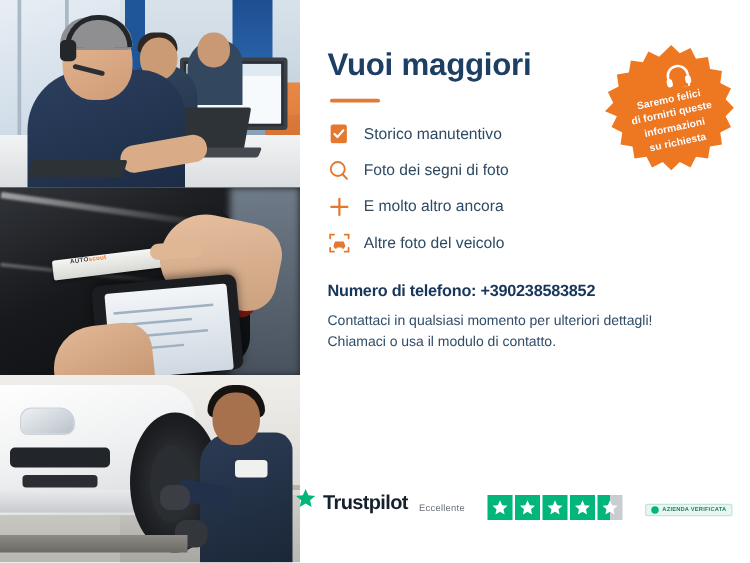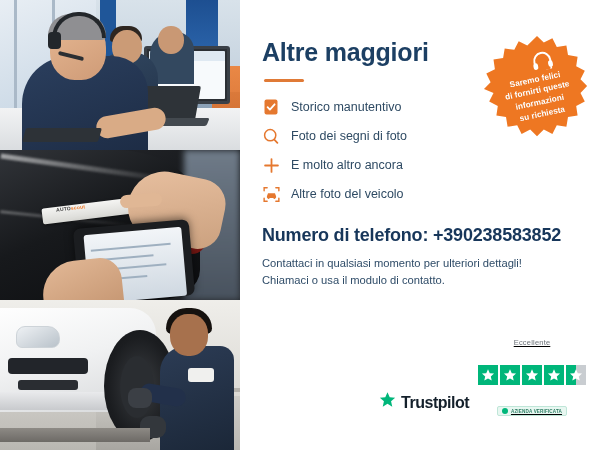--- a/index.html
+++ b/index.html
@@ -232,21 +232,21 @@
   .feature .ico {
     width:18px; height:18px; flex:0 0 18px;
     display:flex; align-items:center; justify-content:center;
     color:#e5782f;
   }
   .feature .txt {
     font-size:12.5px; color:#2e4a63; font-weight:400; white-space:nowrap;
   }
   .phone {
     margin-top: 20px;
-    font-size: 18px; font-weight: 700; color:#17365a; letter-spacing:-.2px;
+    font-size: 13px; font-weight: 700; color:#17365a; letter-spacing:-.2px;
   }
   .sub {
     margin-top: 9px;
     font-size: 11.2px; line-height: 1.5; color:#2f4c68;
     max-width: 290px;
   }
 
   
   .badge {
     position:absolute; right: 8px; top: 34px;
@@ -269,21 +269,21 @@
     text-shadow:0 0 1px rgba(0,0,0,.08);
   }
 
   
   .trust {
     position:absolute; right:14px; bottom:34px;
     display:flex; align-items:flex-end; gap:9px;
   }
   .tp-logo { display:flex; align-items:flex-end; gap:5px; padding-bottom:4px; }
   .tp-name { font-size:16px; font-weight:700; color:#14202b; letter-spacing:-.5px; }
-  .tp-right { display:flex; flex-direction:column; align-items:center; gap:18px;text-decoration:underline; }
+  .tp-right { display:flex; align-items:center; gap:18px; }
   .tp-rating { font-size:7.5px; color:#6b7177; letter-spacing:.2px; }
   .stars { display:flex; gap:2px; }
   .star-box {
     width:20px; height:20px; background:#00b67a;
     display:flex; align-items:center; justify-content:center;
   }
   .star-box.half {
     background:linear-gradient(90deg,#00b67a 0 50%,#c9cdd1 50% 100%);
   }
   .verified {
@@ -370,21 +370,21 @@
       <div class="glove2"></div>
       <div class="logo-patch"></div>
       <div class="lift"></div>
     </div>
 
   </div>
 
   <div class="content">
 
     <h1 class="headline">
-      <span>Altre maggiori</span><br>
+      <span>Vuoi maggiori</span><br>
     </h1>
 
     <div class="divider"></div>
 
     <ul class="feature-list">
 
       <li class="feature">
         <span class="ico">
           <svg width="16" height="16" viewBox="0 0 16 16">
             <rect x="1.5" y="0.5" width="13" height="15" rx="2" fill="#e5782f"></rect>

